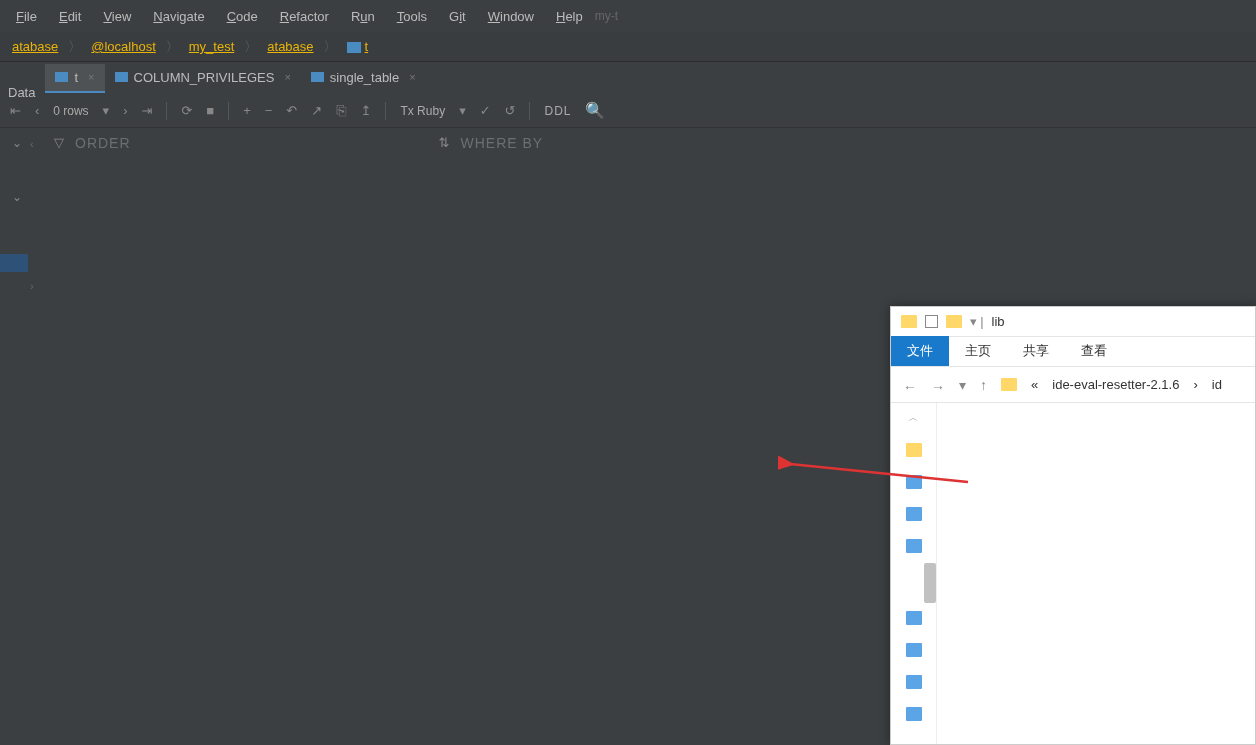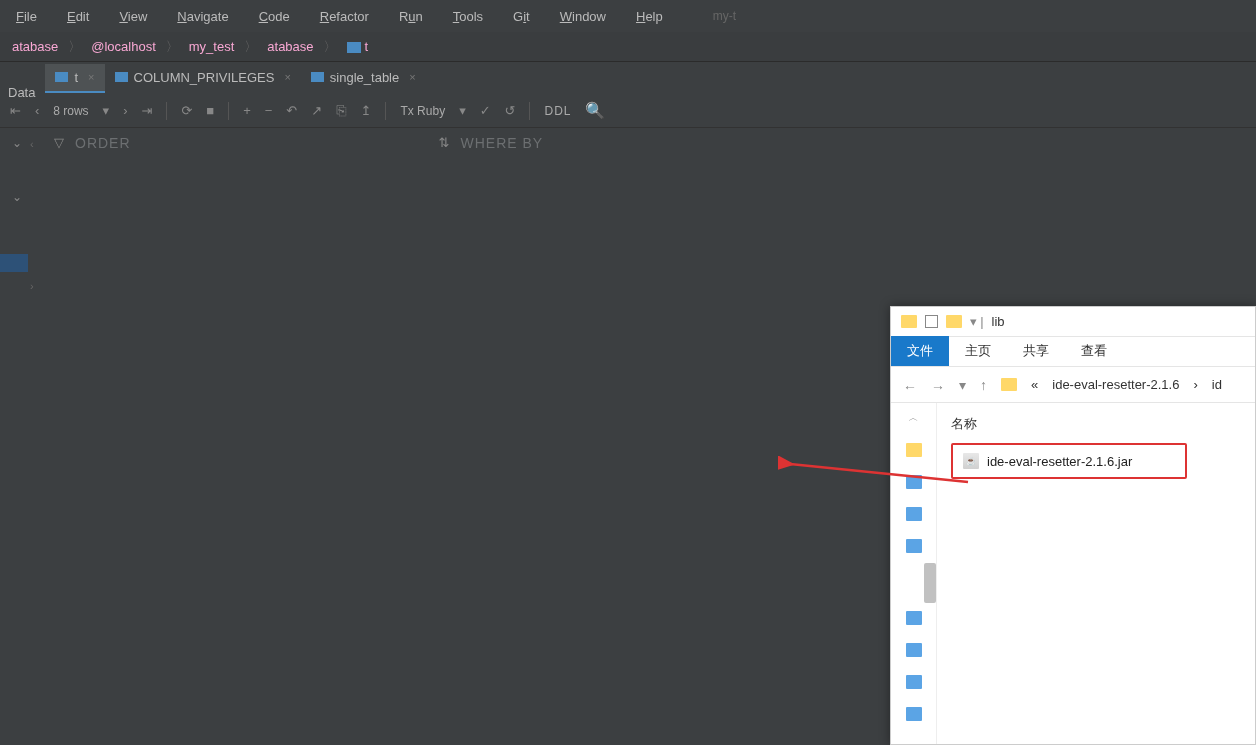--- a/index.html
+++ b/index.html
@@ -1,26 +1,26 @@
 <!DOCTYPE html>
 <html><head>
 <meta charset="utf-8">
 <style>
 * { margin: 0; padding: 0; box-sizing: border-box; font-family: Arial, sans-serif; }
 body { width: 1256px; height: 745px; background: #3c3f41; color: #bbb; overflow: hidden; position: relative; }
 
 
-.menubar { height: 24px; background: #3c3f41; display: flex; align-items: center; padding: 16px 6px; gap: 10px; font-size: 13px; }
+.menubar { height: 24px; background: #3c3f41; display: flex; align-items: center; padding: 16px 6px; gap: 2px; font-size: 13px; }
 .menubar .menu-item { padding: 2px 10px; color: #bbb; cursor: pointer; }
 .menubar .menu-item u { text-decoration: underline; }
-.menubar .project-name { margin-left: 30px; color: #666; font-size: 12px; }
+.menubar .project-name { color: #666; font-size: 12px; }
 
 
 .breadcrumb { height: 30px; background: #3a3d3f; display: flex; align-items: center; padding: 0 8px; font-size: 13px; color: #888; gap: 6px; border-bottom: 1px solid #2b2b2b; }
-.breadcrumb .crumb { color: #f9a8d4; padding: 2px 4px; }
+.breadcrumb .crumb { color: #eab308; padding: 2px 4px; text-decoration: underline; }
 .breadcrumb .sep { color: #666; }
 .breadcrumb .table-icon { width: 14px; height: 11px; background: #4a8bc2; display: inline-block; margin-right: 4px; vertical-align: middle; }
 
 
 .tabbar { height: 32px; background: #3c3f41; display: flex; align-items: center; padding: 0 4px; font-size: 13px; }
 .tabbar .data-label { color: #bbb; padding: 0 10px 0 4px; margin-top: 28px; }
 .tabbar .tab { display: flex; align-items: center; padding: 6px 10px; color: #bbb; gap: 6px; border-bottom: 2px solid transparent; }
 .tabbar .tab.active { background: #4e5254; border-bottom: 2px solid #4a8bc2; }
 .tabbar .tab .close { color: #777; font-size: 11px; margin-left: 4px; }
 .tabbar .tab .ticon { width: 13px; height: 10px; background: #4a8bc2; display: inline-block; }
@@ -124,21 +124,21 @@
   <div class="tab">
     <span class="ticon"></span>
     <span>single_table</span>
     <span class="close">×</span>
   </div>
 </div>
 
 <div class="toolbar">
   <span class="tbtn">⇤</span>
   <span class="tbtn">‹</span>
-  <span class="rows-label">8 rows</span>
+  <span class="rows-label">0 rows</span>
   <span class="tbtn">▾</span>
   <span class="tbtn">›</span>
   <span class="tbtn">⇥</span>
   <span class="tsep"></span>
   <span class="tbtn">⟳</span>
   <span class="tbtn">■</span>
   <span class="tsep"></span>
   <span class="tbtn">+</span>
   <span class="tbtn">−</span>
   <span class="tbtn">↶</span>
@@ -207,27 +207,20 @@
       <span class="qico yellow"></span>
       <span class="qico"></span>
       <span class="qico"></span>
       <span class="qico"></span>
       <div class="scroll-thumb"></div>
       <span class="qico" style="margin-top:40px;"></span>
       <span class="qico"></span>
       <span class="qico"></span>
       <span class="qico"></span>
     </div>
-    <div class="listpane">
-      <div class="col-header">名称</div>
-      <div class="file-row">
-        <span class="jar-ico">☕</span>
-        <span class="fname">ide-eval-resetter-2.1.6.jar</span>
-      </div>
-    </div>
   </div>
 </div>
 
 <svg class="arrow-annot" width="200" height="40">
   <defs>
     <marker id="ah" markerWidth="12" markerHeight="10" refX="2" refY="5" orient="auto">
       <polygon points="12,0 0,5 12,10" fill="#d33"></polygon>
     </marker>
   </defs>
   <line x1="190" y1="26" x2="12" y2="8" stroke="#d33" stroke-width="2.5" marker-end="url(#ah)"></line>

